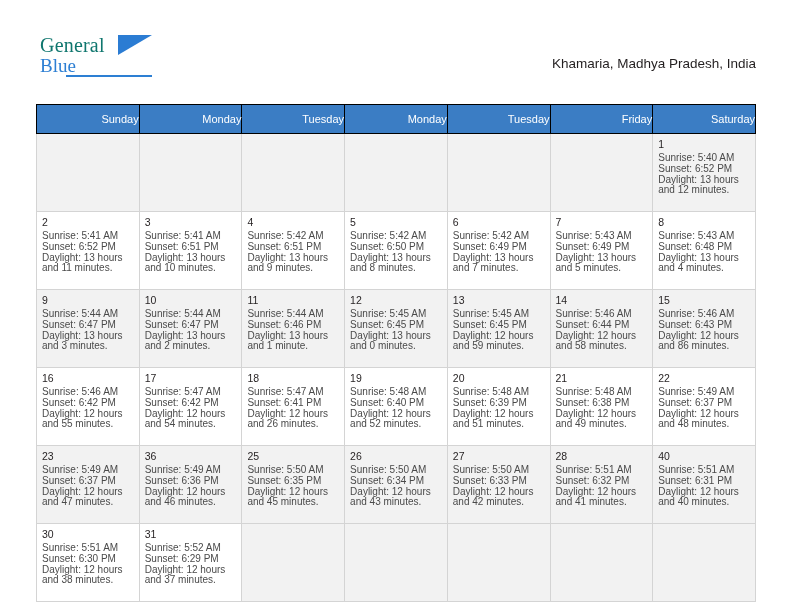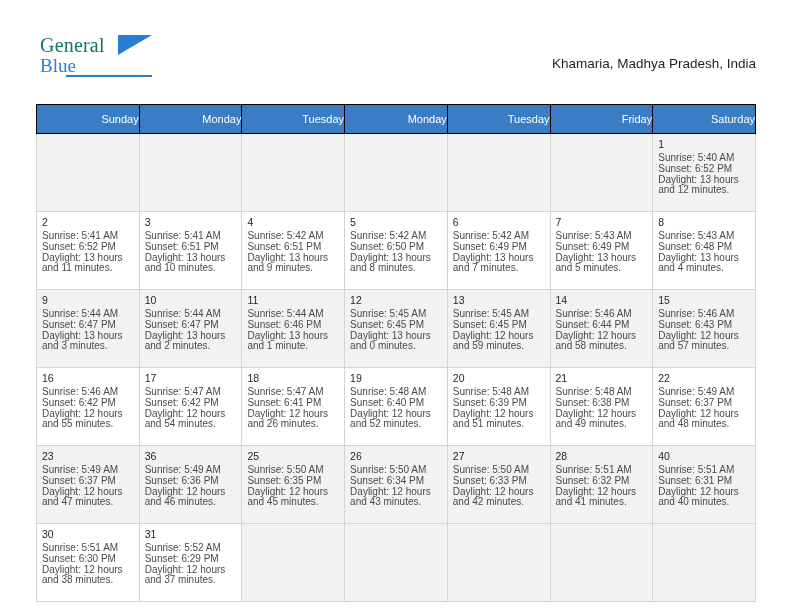--- a/index.html
+++ b/index.html
@@ -293,21 +293,21 @@
               <div>Daylight: 12 hours</div>
               <div>and 58 minutes.</div>
             </div>
           </td>
           <td>
             <div class="daynum">15</div>
             <div class="dayinfo">
               <div>Sunrise: 5:46 AM</div>
               <div>Sunset: 6:43 PM</div>
               <div>Daylight: 12 hours</div>
-              <div>and 57 minutes.</div>
+              <div>and 86 minutes.</div>
             </div>
           </td>
         </tr>
         <tr>
           <td>
             <div class="daynum">16</div>
             <div class="dayinfo">
               <div>Sunrise: 5:46 AM</div>
               <div>Sunset: 6:42 PM</div>
               <div>Daylight: 12 hours</div>

